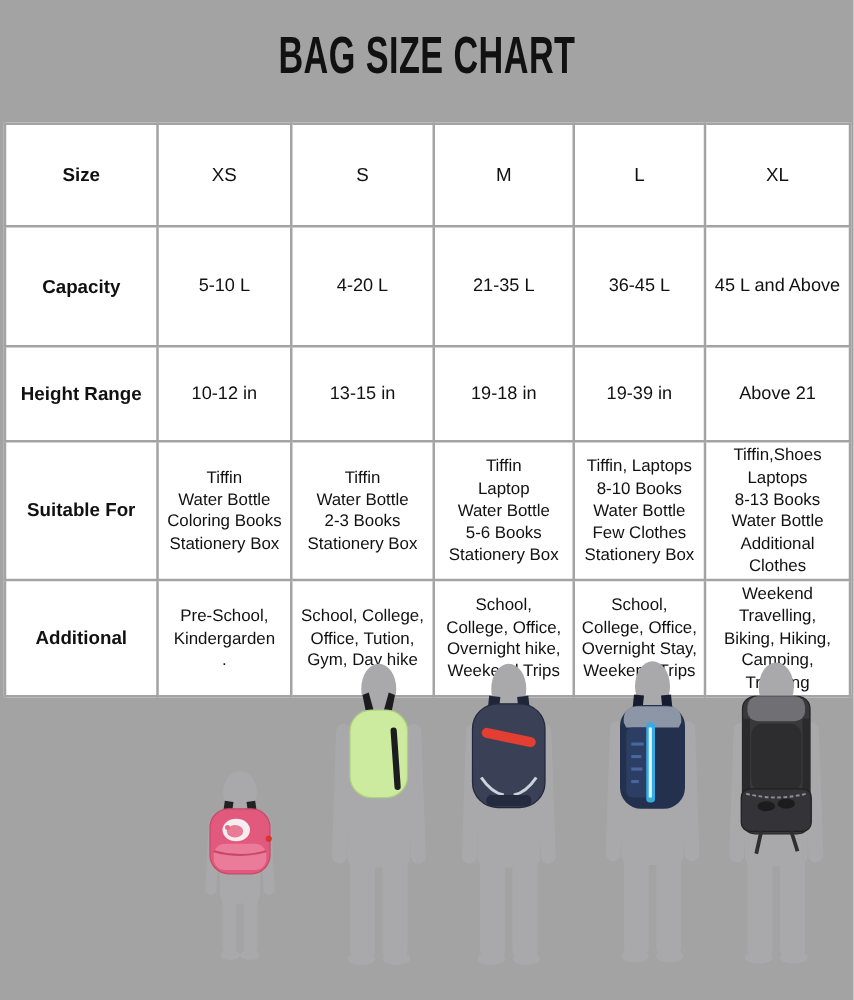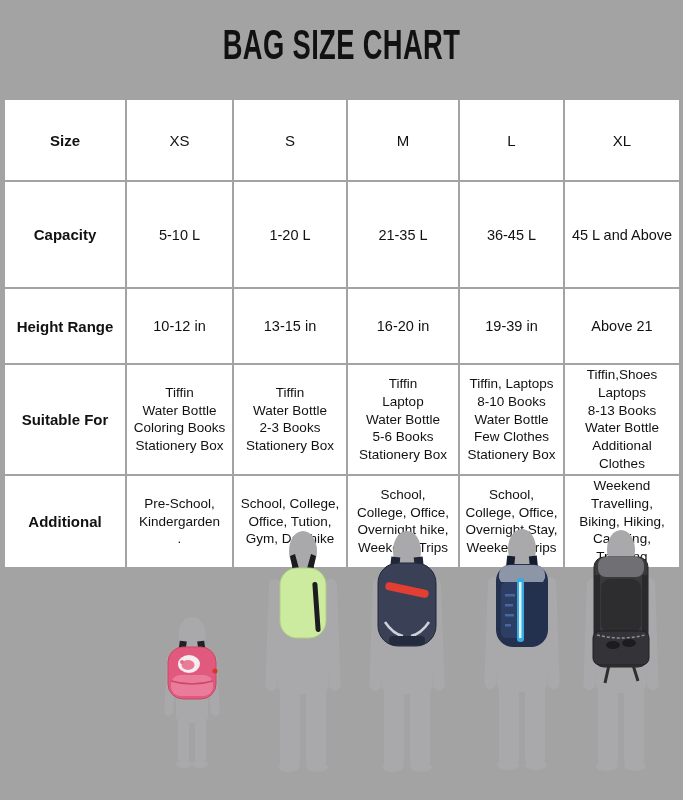--- a/index.html
+++ b/index.html
@@ -45,33 +45,33 @@
     </colgroup>
     <tbody>
       <tr style="height:82px">
         <th class="lbl">Size</th>
         <td class="hdr">XS</td>
         <td class="hdr">S</td>
         <td class="hdr">M</td>
         <td class="hdr">L</td>
         <td class="hdr">XL</td>
       </tr>
-      <tr style="height:107px">
+      <tr style="height:96px">
         <th class="lbl">Capacity</th>
         <td class="val">5-10 L</td>
-        <td class="val">1-20 L</td>
+        <td class="val">4-20 L</td>
         <td class="val">21-35 L</td>
         <td class="val">36-45 L</td>
         <td class="val">45 L and Above</td>
       </tr>
       <tr style="height:76px">
         <th class="lbl">Height Range</th>
         <td class="val">10-12 in</td>
         <td class="val">13-15 in</td>
-        <td class="val">16-20 in</td>
+        <td class="val">19-18 in</td>
         <td class="val">19-39 in</td>
         <td class="val">Above 21</td>
       </tr>
       <tr style="height:90px">
         <th class="lbl">Suitable For</th>
         <td class="multi">Tiffin
 Water Bottle
 Coloring Books
 Stationery Box</td>
         <td class="multi">Tiffin

